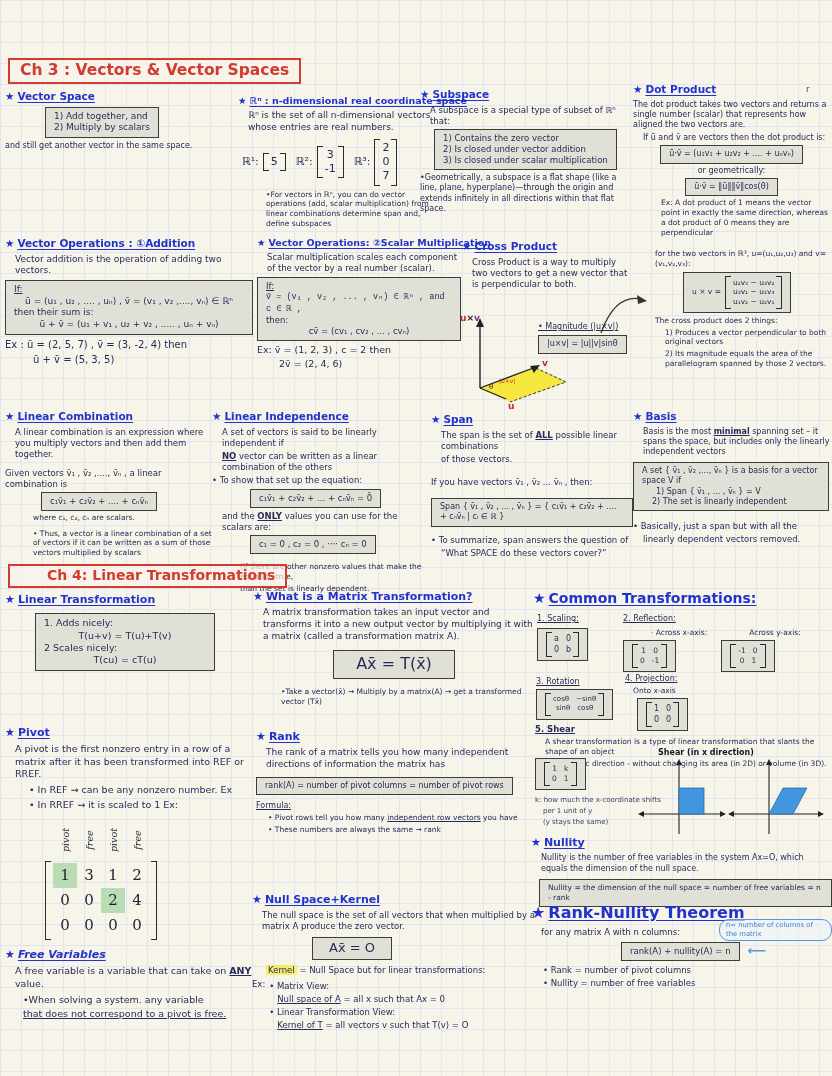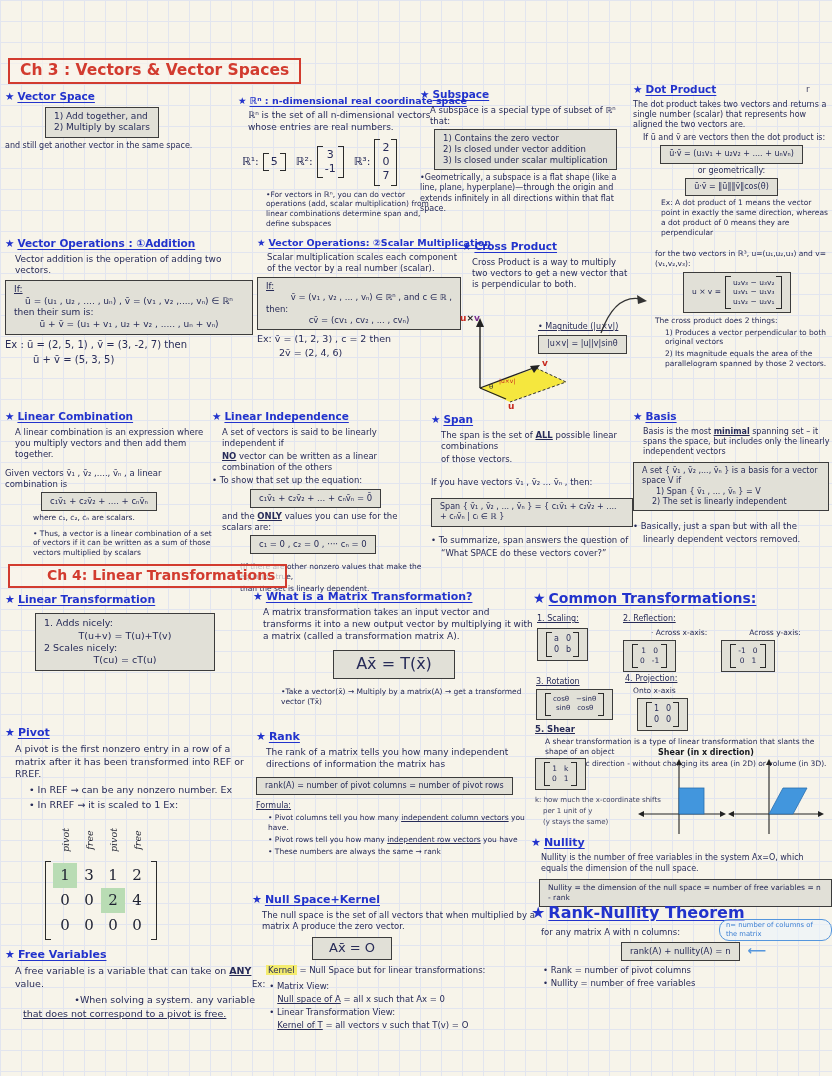--- a/index.html
+++ b/index.html
@@ -122,30 +122,30 @@
 
   <div class="sec f9" style="left:5px; top:237px; width:252px;">
     <div class="hd"><span class="star">★</span><span class="t">Vector Operations : ①Addition</span></div>
     <p class="ind">Vector addition is the operation of adding two vectors.</p>
     <div style="margin:3px 0;"><span class="gbox" style="width:248px;">
       <span class="u" style="display:block;">If:</span>
       <span style="display:block; text-align:center;">ū = (u₁ , u₂ , .... , uₙ) ,  v̄ = (v₁ , v₂ ,...., vₙ)  ∈ ℝⁿ</span>
       <span style="display:block;">then their sum is:</span>
       <span style="display:block; text-align:center;">ū + v̄ = (u₁ + v₁ ,  u₂ + v₂ ,  ..... ,  uₙ + vₙ)</span>
     </span></div>
-    <p style="font-size:10px;">Ex :   ū = (2, 5, 1) ,    v̄ = (3, -2, 7)   then</p>
+    <p style="font-size:10px;">Ex :   ū = (2, 5, 7) ,    v̄ = (3, -2, 4)   then</p>
     <p style="font-size:10px; padding-left:28px;">ū + v̄ =  (5, 3, 5)</p>
   </div>
 
   <div class="sec f85" style="left:257px; top:237px; width:210px;">
     <div class="hd" style="font-size:9.5px;"><span class="star">★</span><span class="t">Vector Operations: ②Scalar Multiplication</span></div>
     <p class="ind">Scalar multiplication scales each component of the vector by a real number (scalar).</p>
     <div style="margin:3px 0;"><span class="gbox" style="width:204px;">
       <span class="u" style="display:block;">If:</span>
-      <span style="display:block; text-align:right;">v̄ = (v₁ , v₂ , ... , vₙ)  ∈ ℝⁿ , and  c ∈ ℝ ,</span>
+      <span style="display:block; text-align:left;font-family:Liberation Mono, monospace;">v̄ = (v₁ , v₂ , ... , vₙ)  ∈ ℝⁿ , and  c ∈ ℝ ,</span>
       <span style="display:block;">then:</span>
       <span style="display:block; text-align:center;">cv̄ = (cv₁ , cv₂ , ... , cvₙ)</span>
     </span></div>
     <p style="font-size:9.5px;">Ex:    v̄ = (1, 2, 3)  ,  c = 2   then</p>
     <p style="font-size:9.5px; padding-left:22px;">2v̄ = (2, 4, 6)</p>
   </div>
 
   <div class="sec f85" style="left:462px; top:240px; width:170px;">
     <div class="hd"><span class="star">★</span><span class="t">Cross Product</span></div>
     <p class="ind">Cross Product is a way to multiply two vectors to get a new vector that is perpendicular to both.</p>
@@ -410,21 +410,20 @@
         </span>
       </span>
     </div>
   </div>
 
   <div class="sec f9" style="left:256px; top:730px; width:280px;">
     <div class="hd" style="font-size:11px;"><span class="star">★</span><span class="t">Rank</span></div>
     <p class="ind">The rank of a matrix tells you how many independent directions of information the matrix has</p>
     <div style="margin:6px 0;"><span class="gbox f8">rank(A) = number of pivot columns = number of pivot rows</span></div>
     <p class="u f8">Formula:</p>
-    <p class="f75" style="padding-left:12px;"><span>• Pivot columns tell you how many </span><span class="u">independent column vectors</span><span> you have.</span></p>
     <p class="f75" style="padding-left:12px;"><span>• Pivot rows tell you how many </span><span class="u">independent row vectors</span><span> you have</span></p>
     <p class="f75" style="padding-left:12px;">• These numbers are always the same → rank</p>
   </div>
 
   <div class="sec f8" style="left:531px; top:836px; width:301px;">
     <div class="hd" style="font-size:11px;"><span class="star">★</span><span class="t">Nullity</span></div>
     <p class="ind">Nullity is the number of free variables in the system Ax=O, which equals the dimension of the null space.</p>
     <div style="margin:5px 0 0 8px;"><span class="gbox f75">Nullity = the dimension of the null space = number of free variables = n - rank</span></div>
   </div>
 
@@ -450,19 +449,19 @@
       <div>
         <p>• Matrix View:</p>
         <p style="padding-left:8px;"><span class="u">Null space of A</span><span> = all x such that Ax = 0</span></p>
         <p>• Linear Transformation View:</p>
         <p style="padding-left:8px;"><span class="u">Kernel of T</span><span> = all vectors v such that T(v) = O</span></p>
       </div>
     </div>
   </div>
 
   <div class="sec f95" style="left:5px; top:948px; width:250px;">
-    <div class="hd" style="font-size:11px;"><span class="star">★</span><span class="t">Free Variables</span></div>
+    <div class="hd" style="font-size:11px;font-style:italic;"><span class="star">★</span><span class="t">Free Variables</span></div>
     <p class="ind"><span>A free variable is a variable that can take on </span><span class="u b">ANY</span><span> value.</span></p>
-    <p style="padding-left:18px; margin-top:4px;text-align:right;">•When solving a system. any variable</p>
+    <p style="padding-left:18px; margin-top:4px;">•When solving a system. any variable</p>
     <p class="u" style="padding-left:18px;">that does not correspond to a pivot is free.</p>
   </div>
 
 </div>
 
 </body></html>

